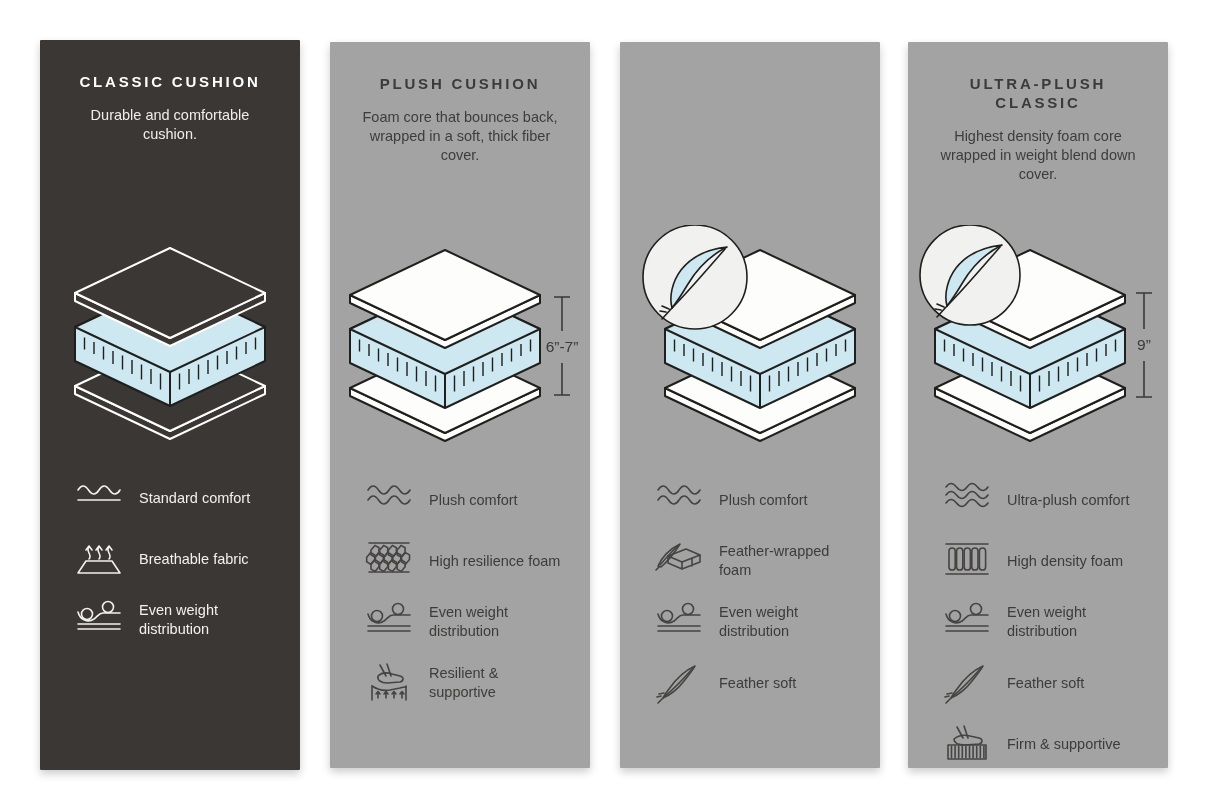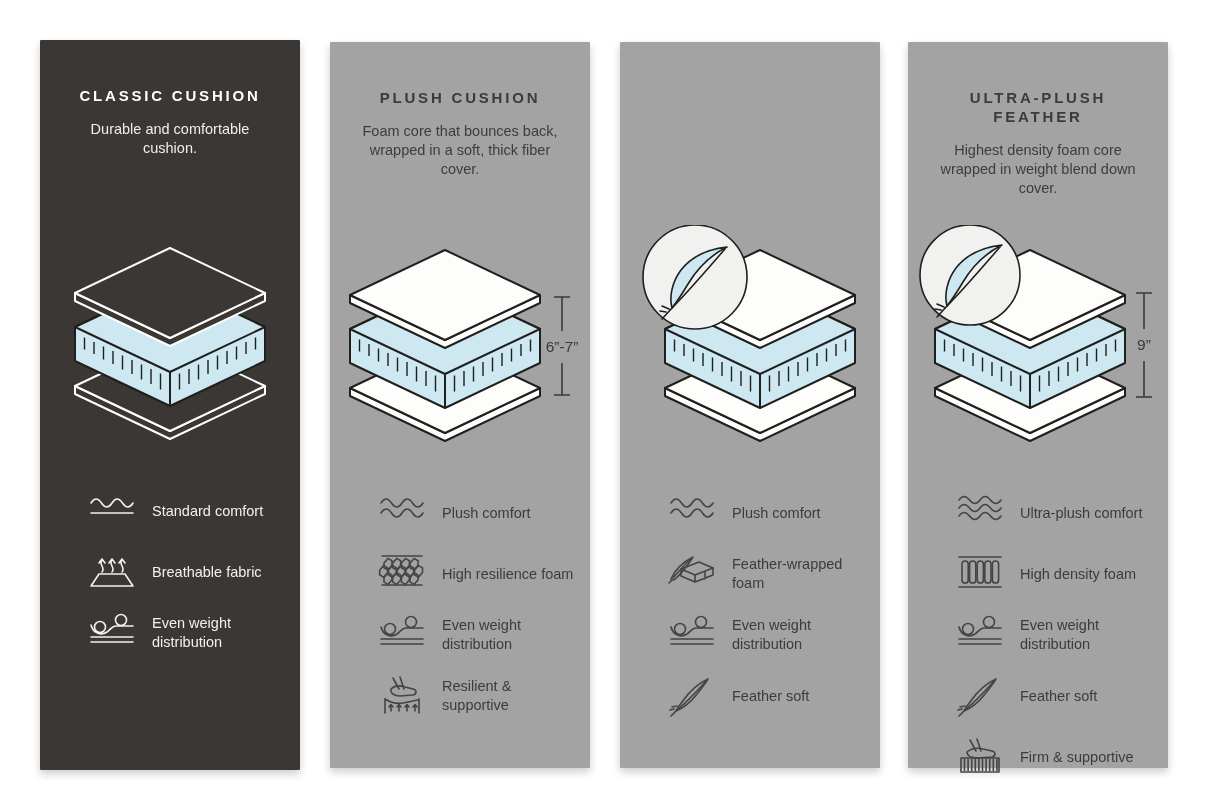--- a/index.html
+++ b/index.html
@@ -1,30 +1,30 @@
 <!DOCTYPE html>
 <html><head>
 <meta charset="utf-8">
 <style>
   html,body{margin:0;padding:0;background:#ffffff;}
   .canvas{position:relative;width:1214px;height:810px;background:#ffffff;overflow:hidden;
           font-family:"Liberation Sans", sans-serif;}
   .panel{position:absolute;width:260px;border-radius:1px;box-shadow:0 4px 9px rgba(0,0,0,0.20);}
   .panel--dark{background:#3a3734;color:#ffffff;}
   .panel--light{background:#a3a3a3;color:#3b3b39;}
-  .title{margin:0;padding:46px 16px 0 16px;text-align:center;font-size:15px;font-weight:bold;
+  .title{margin:0;padding:32px 16px 0 16px;text-align:center;font-size:15px;font-weight:bold;
          letter-spacing:2.8px;line-height:19px;color:inherit;}
   .panel--light .title{color:#3b3b39;}
   .panel--dark .title{color:#ffffff;}
   .desc{margin:15px 0 0 0;padding:0 30px;text-align:center;font-size:14.5px;line-height:19px;}
   .panel--dark .desc{color:#efeeec;}
   .panel--light .desc{color:#3d3d3b;}
   .ill{position:absolute;left:0;top:183px;width:260px;height:240px;}
   .ill svg{display:block;}
-  .features{position:absolute;left:0;top:432px;width:260px;margin:17px;padding:0 10px 0 30px;
+  .features{position:absolute;left:0;top:432px;width:260px;margin:4px;padding:0 10px 0 30px;
             list-style:none;}
   .feature{display:flex;align-items:center;margin-bottom:17px;}
   .fico{flex:0 0 50px;display:flex;align-items:center;justify-content:center;color:#454442;}
   .panel--dark .fico{color:#f2f1ef;}
   .flabel{margin-left:15px;font-size:14.5px;line-height:19px;max-width:138px;}
   .panel--dark .flabel{color:#f2f1ef;}
   .panel--light .flabel{color:#3c3c3a;}
   .fico svg{stroke:currentColor;fill:none;stroke-width:1.6;stroke-linecap:round;stroke-linejoin:round;}
   .cushion-svg text{font-family:"Liberation Sans", sans-serif;}
 </style>
@@ -263,21 +263,21 @@
             <path d="M9,36 C19,28 31,15 39,6"></path>
             <path d="M8,37 L3,42 M6,35 l-4,1 M9,32 l-5,1"></path>
           </svg>
         </span>
         <span class="flabel">Feather soft</span>
       </li>
     </ul>
   </section>
 
   <section class="panel panel--light" style="left:908px;top:42px;height:726px;">
-    <h2 class="title">ULTRA-PLUSH FEATHER</h2>
+    <h2 class="title">ULTRA-PLUSH CLASSIC</h2>
     <p class="desc">Highest density foam core wrapped in weight blend down cover.</p>
 
     <div class="ill">
       <svg class="cushion-svg" width="260" height="240" viewBox="0 0 260 240">
         <g transform="translate(-8,0)">
           <g stroke="#1f1f1d" stroke-width="2" fill="#fdfdfc" stroke-linejoin="round">
             <path d="M35,163 L130,208 L225,163 L225,171 L130,216 L35,171 Z"></path>
             <path d="M130,118 L225,163 L130,208 L35,163 Z"></path>
           </g>
           <g stroke="#1f1f1d" stroke-width="2" fill="#cde8f0" stroke-linejoin="round">

